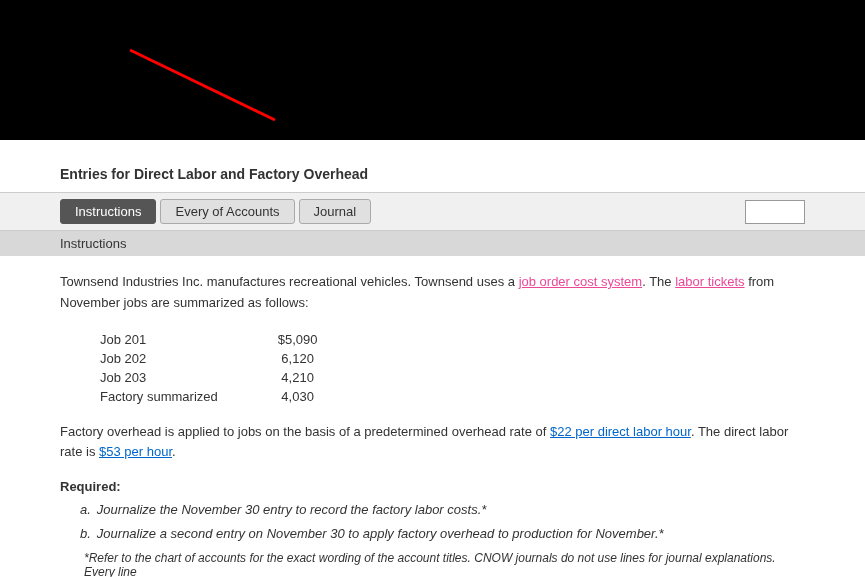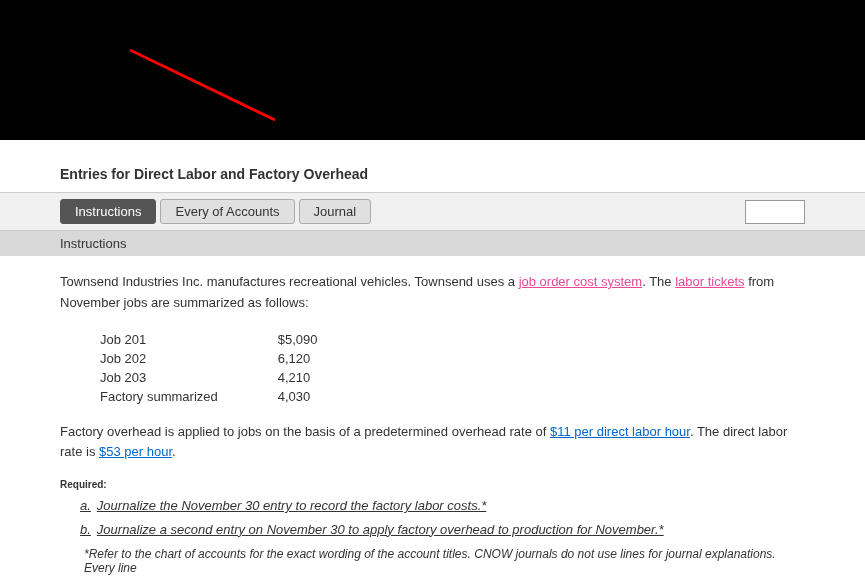--- a/index.html
+++ b/index.html
@@ -102,21 +102,21 @@
       border-collapse: collapse;
     }
 
     .jobs-table td {
       padding: 2px 60px 2px 0;
       font-size: 13px;
       color: #333;
     }
 
     .jobs-table td.amount {
-      text-align: left;
+      text-align: center;
       padding-right: 0;
     }
 
     .overhead-text {
       font-size: 13px;
       color: #333;
       line-height: 1.6;
       margin-bottom: 16px;
     }
 
@@ -124,32 +124,31 @@
       color: #0066cc;
       text-decoration: underline;
     }
 
     .required-section {
       margin-top: 8px;
     }
 
     .required-label {
       font-weight: bold;
-      font-size: 10px;
+      font-size: 13px;
       margin-bottom: 6px;
     }
 
     .required-item {
       font-style: italic;
       font-size: 13px;
       color: #333;
       margin-bottom: 4px;
       margin-left: 20px;
       line-height: 1.5;
-      text-decoration: underline;
     }
 
     .required-item span.letter {
       margin-right: 6px;
     }
 
     .note-text {
       font-style: italic;
       font-size: 12px;
       color: #333;
@@ -204,21 +203,21 @@
     </tr>
           <tr>
       <td>Factory summarized</td>
       <td class="amount">4,030</td>
     </tr>
         </tbody>
     </table>
   </div>
 
   <p class="overhead-text">
-    <span>Factory overhead is applied to jobs on the basis of a predetermined overhead rate of </span><a href="#">$11 per direct labor hour</a><span>. The direct labor rate is </span><a href="#">$53 per hour</a><span>.</span>
+    <span>Factory overhead is applied to jobs on the basis of a predetermined overhead rate of </span><a href="#">$22 per direct labor hour</a><span>. The direct labor rate is </span><a href="#">$53 per hour</a><span>.</span>
   </p>
 
   <div class="required-section">
     <p class="required-label">Required:</p>
     <div id="required-items">
         <p class="required-item"><span class="letter">a.</span><span>Journalize the November 30 entry to record the factory labor costs.*</span></p>
         <p class="required-item"><span class="letter">b.</span><span>Journalize a second entry on November 30 to apply factory overhead to production for November.*</span></p>
       </div>
     <p class="note-text">*Refer to the chart of accounts for the exact wording of the account titles. CNOW journals do not use lines for journal explanations. Every line</p>
   </div>

